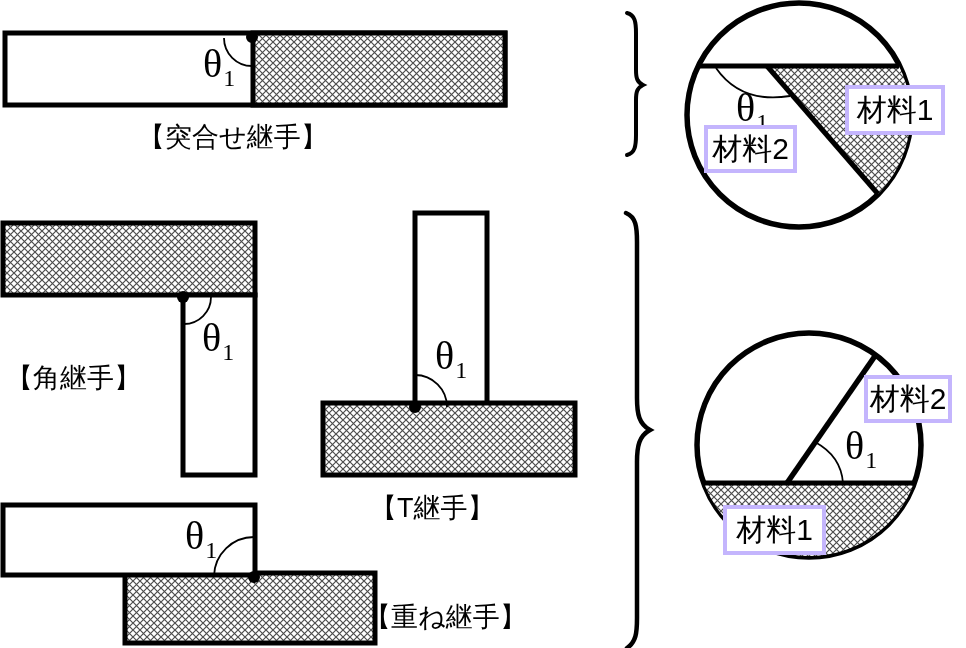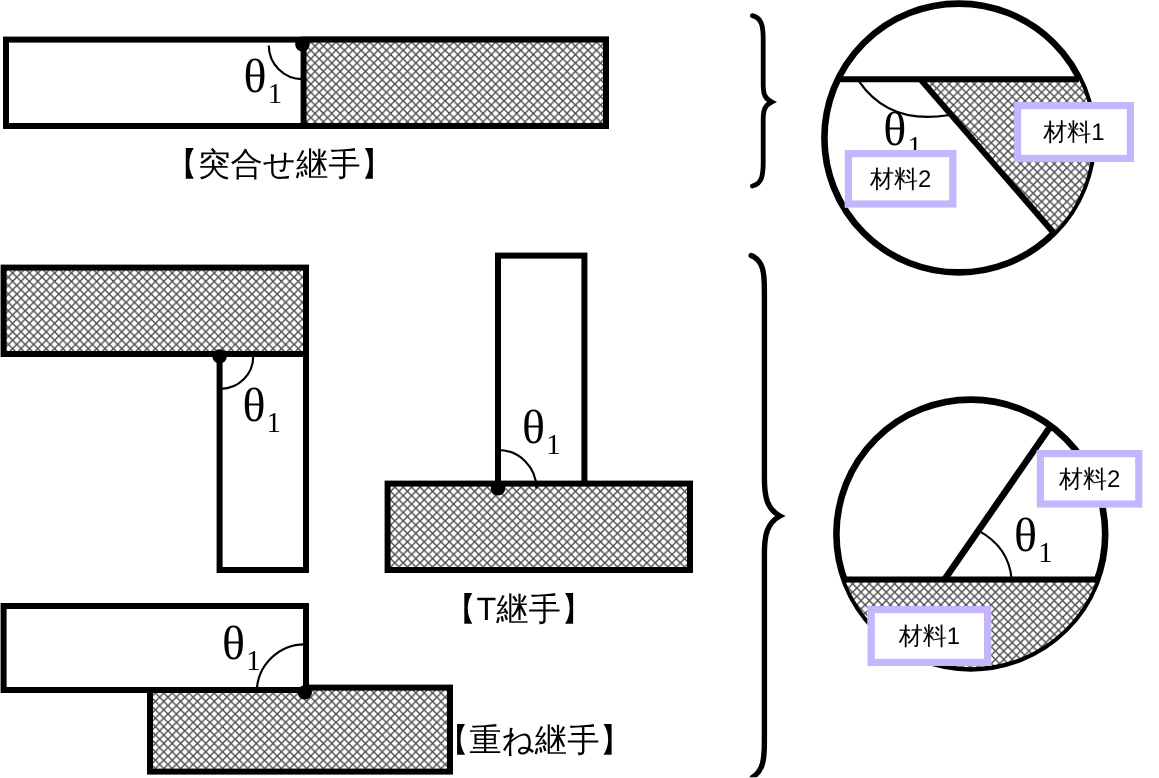--- a/index.html
+++ b/index.html
@@ -32,25 +32,25 @@
   }
   .theta-label .theta-sub {
     font-size: 24px;
     position: relative;
     top: 9px;
     left: 1px;
   }
   .mat-box {
     position: absolute;
     background: #ffffff;
-    border: 6px solid #c4b5fd;
+    border: 4px solid #c4b5fd;
     display: flex;
     align-items: center;
     justify-content: center;
-    font-size: 20px;
+    font-size: 30px;
     color: #000;
     box-sizing: border-box;
     white-space: nowrap;
   }
 </style>
 </head>
 <body>
 
 <div class="canvas">
 
@@ -105,20 +105,21 @@
     <g>
       <circle cx="809" cy="445" r="112" fill="#ffffff" stroke="#000" stroke-width="5.5"></circle>
       <path d="M704 483 A112 112 0 0 0 914 483 Z" fill="url(#xhatch)" stroke="none"></path>
       <path d="M704 483 L914 483" stroke="#000" stroke-width="5"></path>
       <path d="M787 483 L875 356" stroke="#000" stroke-width="5.5"></path>
       <path d="M815 442 Q841 456 843 483" fill="none" stroke="#000" stroke-width="1.8"></path>
     </g>
   </svg>
 
   <div class="joint-label" style="left:138px; top:119px; width:240px;">【突合せ継手】</div>
+  <div class="joint-label" style="left:6px; top:360px; width:132px;">【角継手】</div>
   <div class="joint-label" style="left:364px; top:599px; width:200px;">【重ね継手】</div>
   <div class="joint-label" style="left:370px; top:490px; width:200px;">【T継手】</div>
 
   <div class="theta-label" style="left:203px; top:44px;">
     <span>θ</span><span class="theta-sub">1</span>
   </div>
   <div class="theta-label" style="left:202px; top:318px;">
     <span>θ</span><span class="theta-sub">1</span>
   </div>
   <div class="theta-label" style="left:435px; top:336px;">

